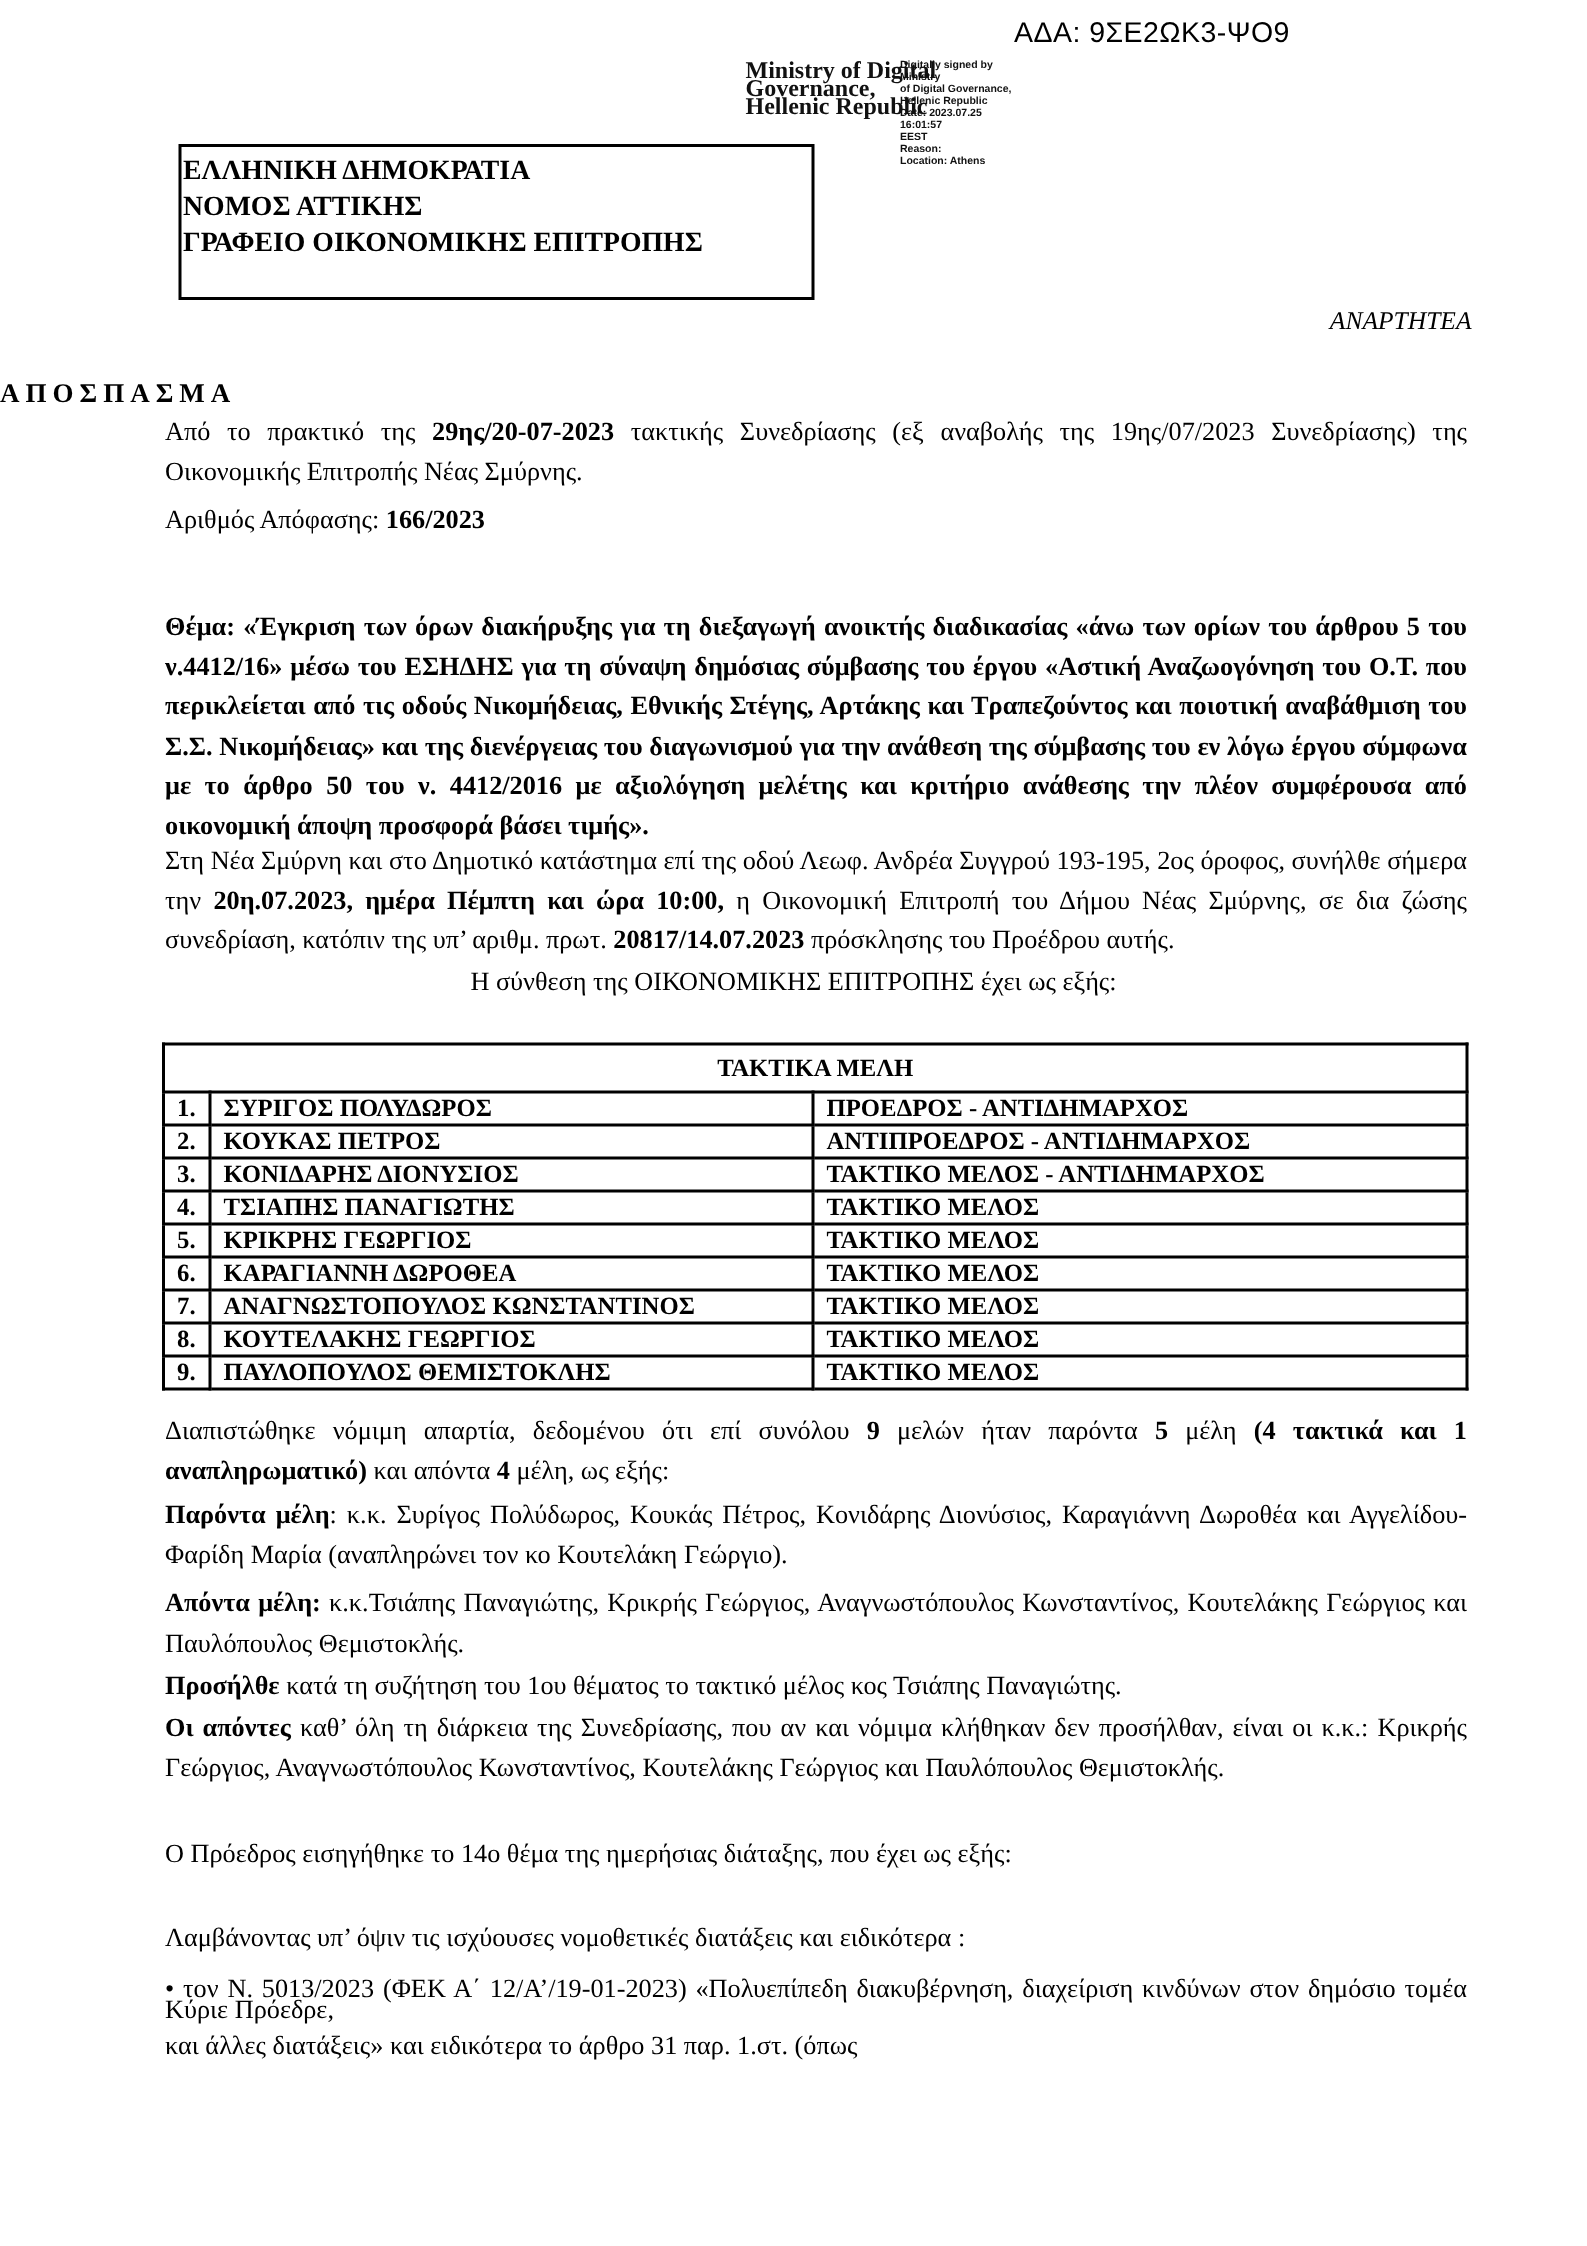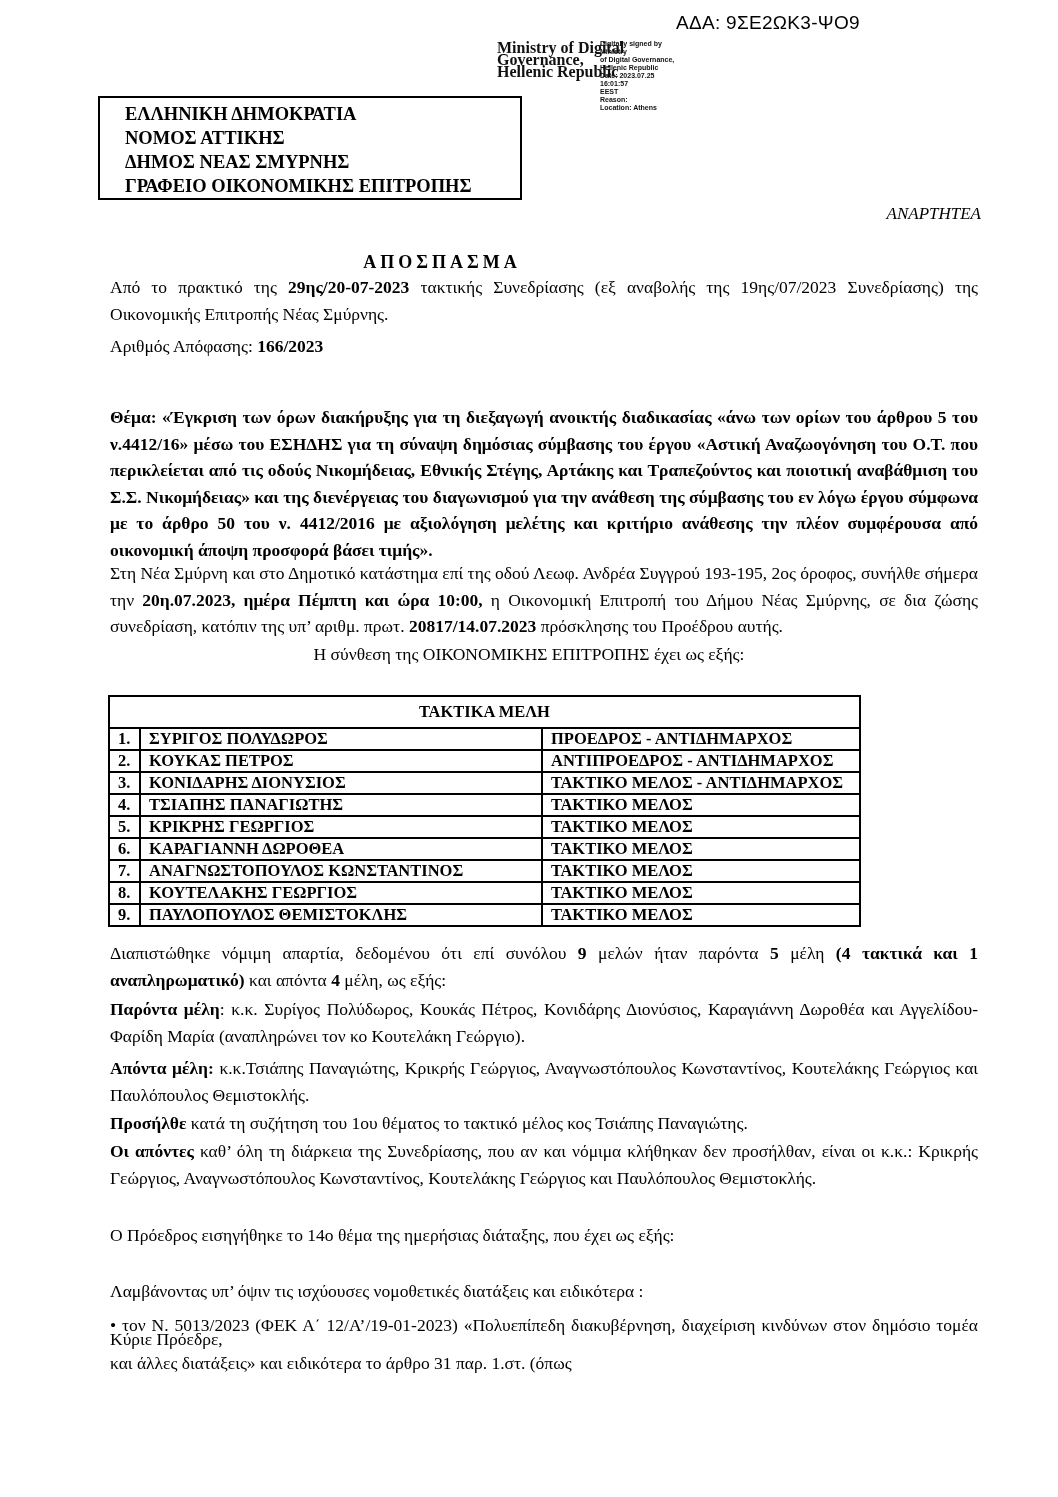--- a/index.html
+++ b/index.html
@@ -15,42 +15,42 @@
   }
   .sig-left {
     left: 497px; top: 42px; font-family: Liberation Serif, serif;
     font-size: 16px; line-height: 12px; font-weight: bold; color:#111;
   }
   .sig-right {
     left: 600px; top: 40px; font-family: "Liberation Sans", sans-serif;
     font-size: 7px; line-height: 8px; font-weight: bold; color:#111; width: 80px;
   }
   .header-box {
-    left: 98px; top: 96px; width: 424px; height: 104px;
+    left: 119px; top: 96px; width: 424px; height: 104px;
     border: 2px solid #000; box-sizing: border-box;
-    padding: 4px 0 0 25px;
+    padding: 4px 0 0 1px;
     font-weight: bold; font-size: 18.5px; line-height: 24px;
   }
   .anartitea {
     right: 77px; top: 204px; font-style: italic; font-size: 17px;
   }
   .title {
-    left: 0; width: 884px; top: 252px; text-align: center;
+    left: 0; width: 884px; top: 252px; text-align: left;
     font-weight: bold; font-size: 18px; letter-spacing: 4px;
   }
   .para {
     left: 110px; width: 868px; font-size: 17.5px; line-height: 26.5px;
     text-align: justify;
   }
   .para b { font-weight: bold; }
   .center-line {
     left: 0; width: 1058px; text-align: center; font-size: 17.5px;
   }
   table.members {
-    position: absolute; left: 108px; top: 695px; width: 753px;
+    position: absolute; left: 108px; top: 695px; width: 871px;
     border-collapse: collapse; font-size: 16.5px; font-weight: bold; padding-left: 29px;
   }
   table.members td, table.members th {
     border: 2px solid #000; padding: 0 8px; height: 20px; line-height: 20px;
     text-align: left; white-space: nowrap;
   }
   table.members th {
     text-align: center; height: 30px; line-height: 30px; font-size: 16.5px;
   }
   td.num { width: 13px; padding: 0 6px; }
@@ -76,21 +76,20 @@
   <div>Hellenic Republic</div>
   <div>Date: 2023.07.25 16:01:57</div>
   <div>EEST</div>
   <div>Reason:</div>
   <div>Location: Athens</div>
 </div>
 
 <div class="abs header-box">
   <div>ΕΛΛΗΝΙΚΗ ΔΗΜΟΚΡΑΤΙΑ</div>
   <div>ΝΟΜΟΣ ΑΤΤΙΚΗΣ</div>
-  <div>ΔΗΜΟΣ ΝΕΑΣ ΣΜΥΡΝΗΣ</div>
   <div>ΓΡΑΦΕΙΟ ΟΙΚΟΝΟΜΙΚΗΣ ΕΠΙΤΡΟΠΗΣ</div>
 </div>
 
 <div class="abs anartitea">ΑΝΑΡΤΗΤΕΑ</div>
 
 <div class="abs title">ΑΠΟΣΠΑΣΜΑ</div>
 
 <div class="abs para" style="top:274px;">
   <span>Από το πρακτικό της </span><b>29ης/20-07-2023</b><span> τακτικής Συνεδρίασης (εξ αναβολής της 19ης/07/2023 Συνεδρίασης) της Οικονομικής Επιτροπής Νέας Σμύρνης.</span>
 </div>

